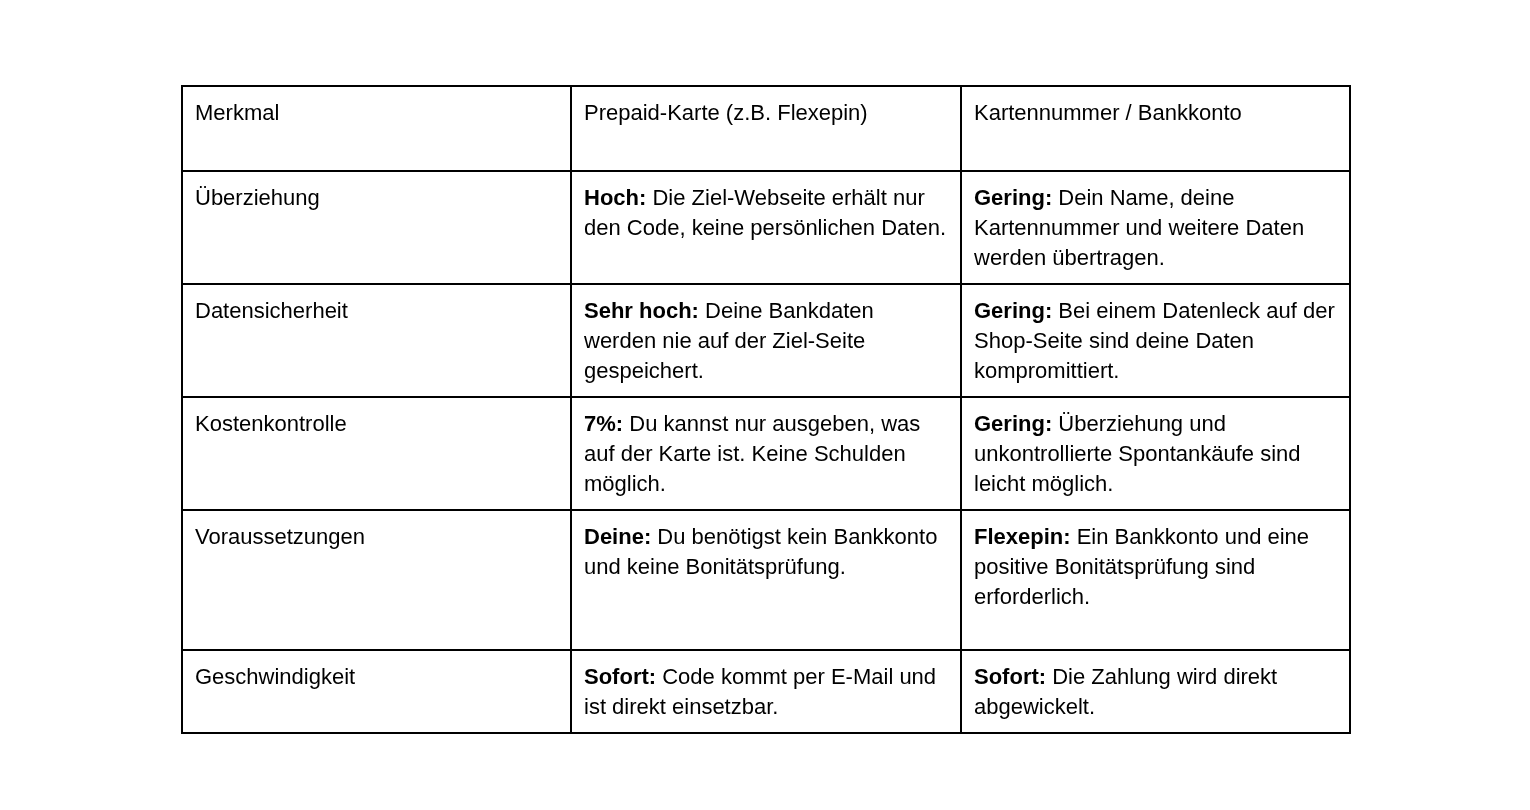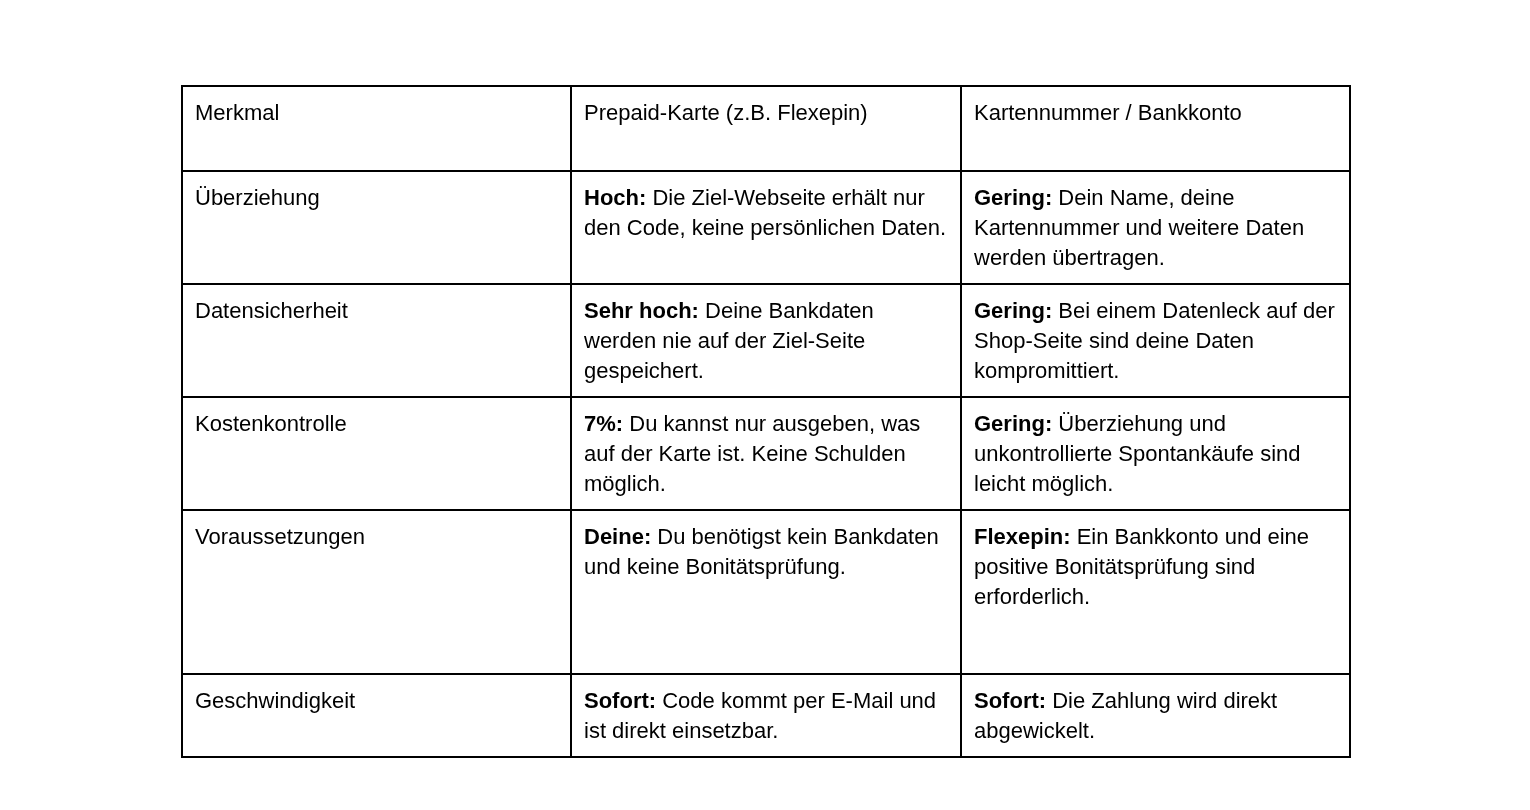--- a/index.html
+++ b/index.html
@@ -45,21 +45,21 @@
     font-weight: 700;
   }
   span.lead {
     font-weight: 700;
   }
   
   tr.r-header { height: 85px; border-radius: 7px; }
   tr.r-0 { height: 112px; }
   tr.r-1 { height: 112px; }
   tr.r-2 { height: 112px; padding-left: 36px; }
-  tr.r-3 { height: 164px; }
+  tr.r-3 { height: 140px; }
   tr.r-4 { height: 80px; }
 </style>
 </head>
 <body>
 
 <div class="page">
   <table class="comparison">
     <colgroup>
       <col style="width:389px">
       <col style="width:390px">
@@ -83,21 +83,21 @@
         <td><span class="lead">Sehr hoch:</span><span> Deine Bankdaten werden nie auf der Ziel-Seite gespeichert.</span></td>
         <td><span class="lead">Gering:</span><span> Bei einem Datenleck auf der Shop-Seite sind deine Daten kompromittiert.</span></td>
       </tr>
       <tr class="r-2">
         <td class="feature">Kostenkontrolle</td>
         <td><span class="lead">7%:</span><span> Du kannst nur ausgeben, was auf der Karte ist. Keine Schulden möglich.</span></td>
         <td><span class="lead">Gering:</span><span> Überziehung und unkontrollierte Spontankäufe sind leicht möglich.</span></td>
       </tr>
       <tr class="r-3">
         <td class="feature">Voraussetzungen</td>
-        <td><span class="lead">Deine:</span><span> Du benötigst kein Bankdaten und keine Bonitätsprüfung.</span></td>
+        <td><span class="lead">Deine:</span><span> Du benötigst kein Bankkonto und keine Bonitätsprüfung.</span></td>
         <td><span class="lead">Flexepin:</span><span> Ein Bankkonto und eine positive Bonitätsprüfung sind erforderlich.</span></td>
       </tr>
       <tr class="r-4">
         <td class="feature">Geschwindigkeit</td>
         <td><span class="lead">Sofort:</span><span> Code kommt per E-Mail und ist direkt einsetzbar.</span></td>
         <td><span class="lead">Sofort:</span><span> Die Zahlung wird direkt abgewickelt.</span></td>
       </tr>
     </tbody>
   </table>
 </div>

